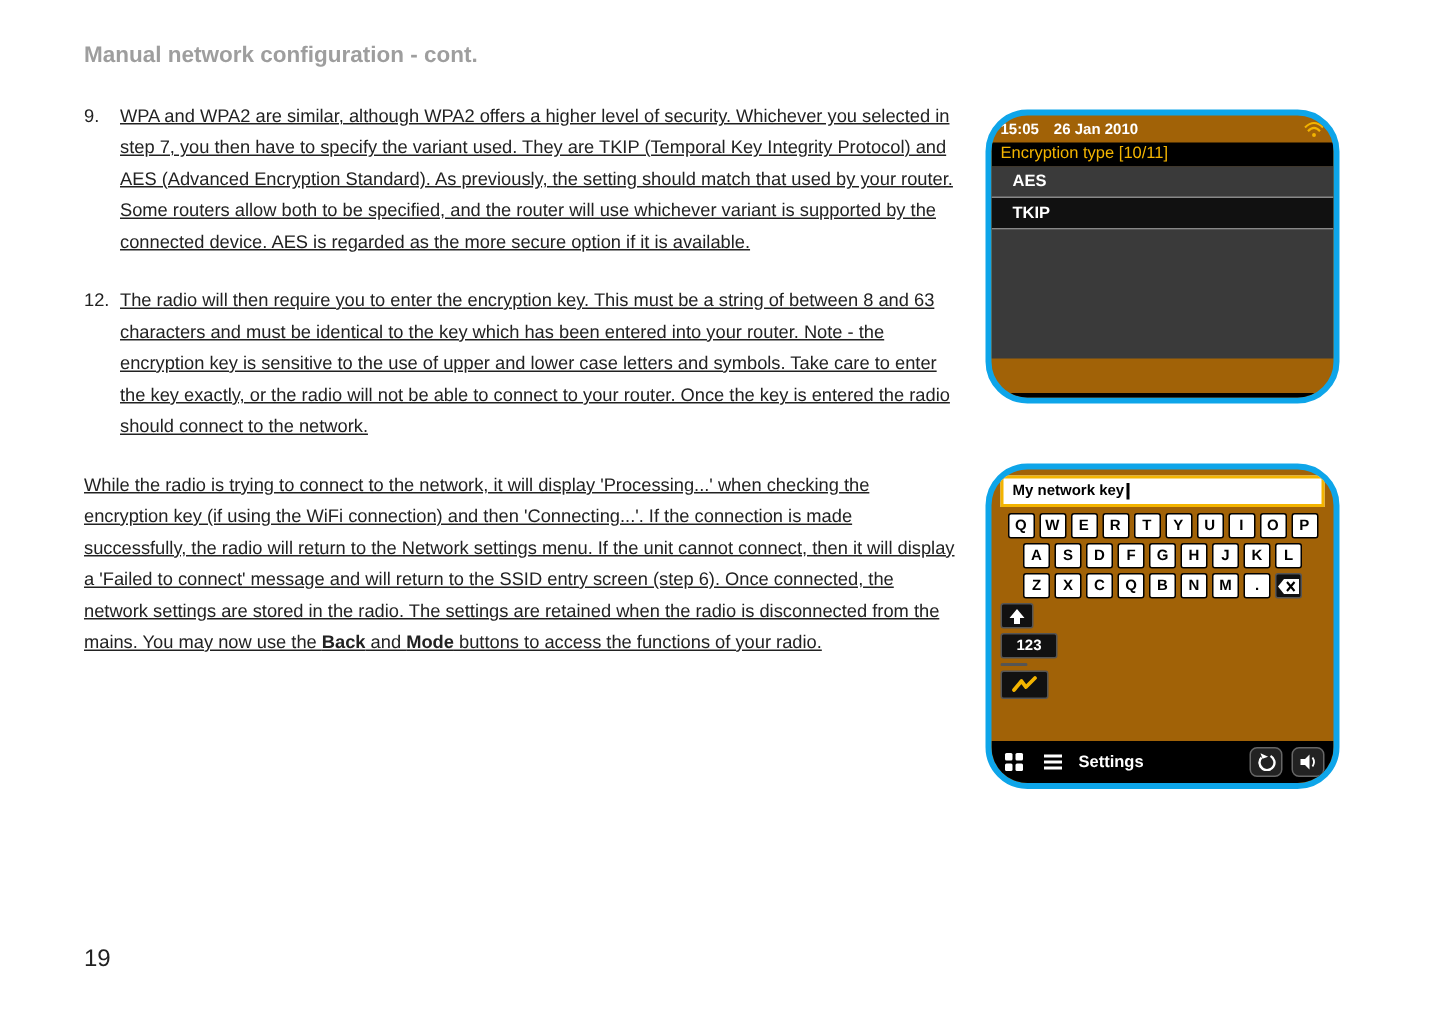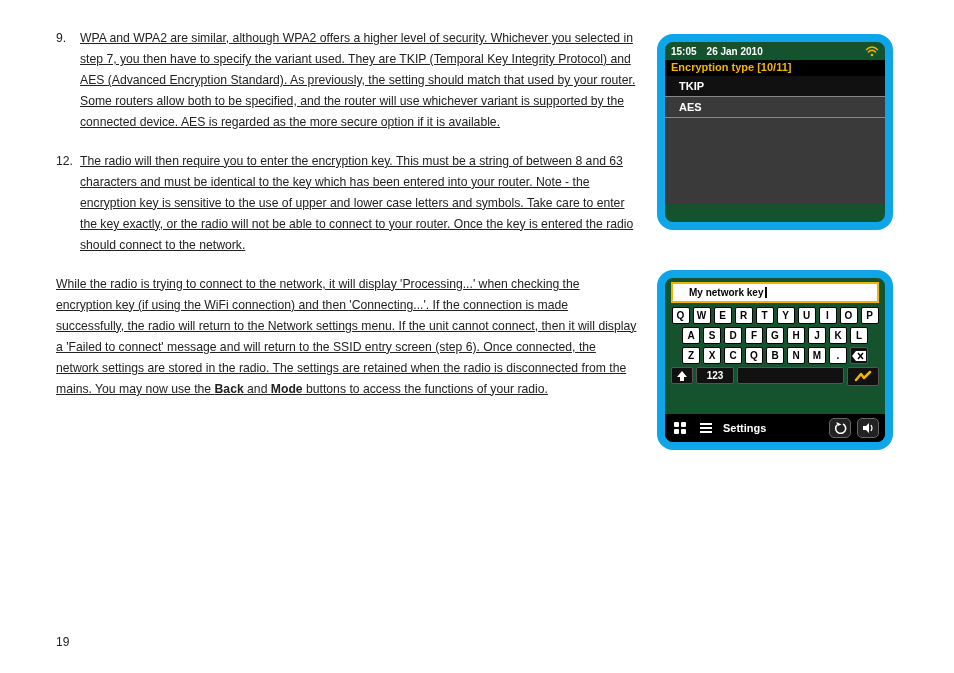--- a/index.html
+++ b/index.html
@@ -44,52 +44,52 @@
   }
   .para .body {
     flex: 1;
     text-decoration: underline;
   }
   .bold { font-weight: bold; }
   .pagenum {
     position: absolute;
     left: 56px;
     bottom: 24px;
-    font-size: 12px;
+    font-size: 16px;
   }
   
   .screencol {
     width: 236px;
     display: flex;
     flex-direction: column;
     gap: 40px;
     margin-top: 6px;
   }
   .device {
-    border: 8px solid #0ea5e9;
-    border-radius: 16px;
-    background: #14532d;
+    border: 4px solid #0ea5e9;
+    border-radius: 28px;
+    background: #a16207;
     color: #fff;
     font-size: 10px;
     overflow: hidden;
     box-sizing: border-box;
   }
   .device .bar {
     display: flex;
     align-items: center;
     height: 14px;
     padding: 2px 6px;
     font-weight: bold;
   }
   .device .bar .left { display:flex; gap:10px; }
   .device .bar .spacer { flex:1; }
   .device .heading {
     background: #000;
     color: #f3b400;
-    font-weight: bold;
+    font-weight: normal;
     padding: 1px 6px 3px 6px;
     font-size: 11px;
   }
   .device .list {
     background: #3a3a3a;
     min-height: 100px;
     padding: 0 0;
   }
   .device .item {
     color: #fff;
@@ -136,21 +136,21 @@
     font-size: 11px;
   }
   svg { display:block; }
   
   .field {
     margin: 4px 6px 4px 6px;
     border: 2px solid #f3b400;
     background: #fff;
     color: #000;
     font-weight: bold;
-    padding: 3px 16px;
+    padding: 3px 6px;
     font-size: 10px;
     display: flex;
     align-items: center;
   }
   .cursor {
     display:inline-block;
     width: 1.5px;
     height: 11px;
     background: #000;
     margin-left: 2px;
@@ -192,20 +192,21 @@
     border: 1px solid #555;
     border-radius: 2px;
     display:flex; align-items:center; justify-content:center;
   }
   .wifi-icon { color:#f3b400; }
 </style>
 </head>
 <body>
 
 <div class="page">
+  <div class="title">Manual network configuration - cont.</div>
 
   <div class="content">
     <div class="textcol">
       <div class="para">
         <div class="num">9.</div>
         <div class="body">WPA and WPA2 are similar, although WPA2 offers a higher level of security. Whichever you selected in step 7, you then have to specify the variant used. They are TKIP (Temporal Key Integrity Protocol) and AES (Advanced Encryption Standard). As previously, the setting should match that used by your router. Some routers allow both to be specified, and the router will use whichever variant is supported by the connected device. AES is regarded as the more secure option if it is available.</div>
       </div>
       <div class="para">
         <div class="num">12.</div>
         <div class="body">The radio will then require you to enter the encryption key. This must be a string of between 8 and 63 characters and must be identical to the key which has been entered into your router. Note - the encryption key is sensitive to the use of upper and lower case letters and symbols. Take care to enter the key exactly, or the radio will not be able to connect to your router. Once the key is entered the radio should connect to the network.</div>
@@ -229,22 +230,22 @@
           <span class="wifi-icon">
             <svg width="14" height="11" viewBox="0 0 14 11">
                 <path d="M1 4 Q7 -2 13 4" stroke="#f3b400" stroke-width="1.4" fill="none"></path>
                 <path d="M3 6.5 Q7 2 11 6.5" stroke="#f3b400" stroke-width="1.4" fill="none"></path>
                 <circle cx="7" cy="9" r="1.3" fill="#f3b400"></circle>
               </svg>
           </span>
         </div>
         <div class="heading">Encryption type [10/11]</div>
         <div class="list" style="height:128px;">
+          <div class="item">AES</div>
           <div class="item selected">TKIP</div>
-          <div class="item">AES</div>
         </div>
         <div class="footer">
           <span class="iconbox">
             <svg width="14" height="14" viewBox="0 0 14 14">
                 <rect x="1" y="1" width="5" height="5" rx="1" fill="#fff"></rect>
                 <rect x="8" y="1" width="5" height="5" rx="1" fill="#fff"></rect>
                 <rect x="1" y="8" width="5" height="5" rx="1" fill="#fff"></rect>
                 <rect x="8" y="8" width="5" height="5" rx="1" fill="#fff"></rect>
               </svg>
           </span>
@@ -311,21 +312,21 @@
             <div class="key">N</div>
             <div class="key">M</div>
             <div class="key">.</div>
             <div class="key dark">
               <svg width="14" height="10" viewBox="0 0 14 10">
                   <path d="M4 0 L14 0 L14 10 L4 10 L0 5 Z" fill="#fff"></path>
                   <path d="M6 2 L11 8 M11 2 L6 8" stroke="#000" stroke-width="1.4"></path>
                 </svg>
             </div>
           </div>
-          <div class="kbrow" style="justify-content:flex-start; padding:0 2px;">
+          <div class="kbrow" style="justify-content:flex-start; padding:0 2px;flex-direction:column;">
             <div class="key dark" style="width:22px;">
               <svg width="12" height="12" viewBox="0 0 12 12">
                   <path d="M6 1 L11 7 L8 7 L8 11 L4 11 L4 7 L1 7 Z" fill="#fff"></path>
                 </svg>
             </div>
             <div class="key dark wide1">123</div>
             <div class="key space"></div>
             <div class="enter">
               <svg width="18" height="13" viewBox="0 0 18 13">
                   <path d="M2 10 L7 4 L10 8 L16 2" stroke="#f3b400" stroke-width="2.5" fill="none" stroke-linecap="round" stroke-linejoin="round"></path>

